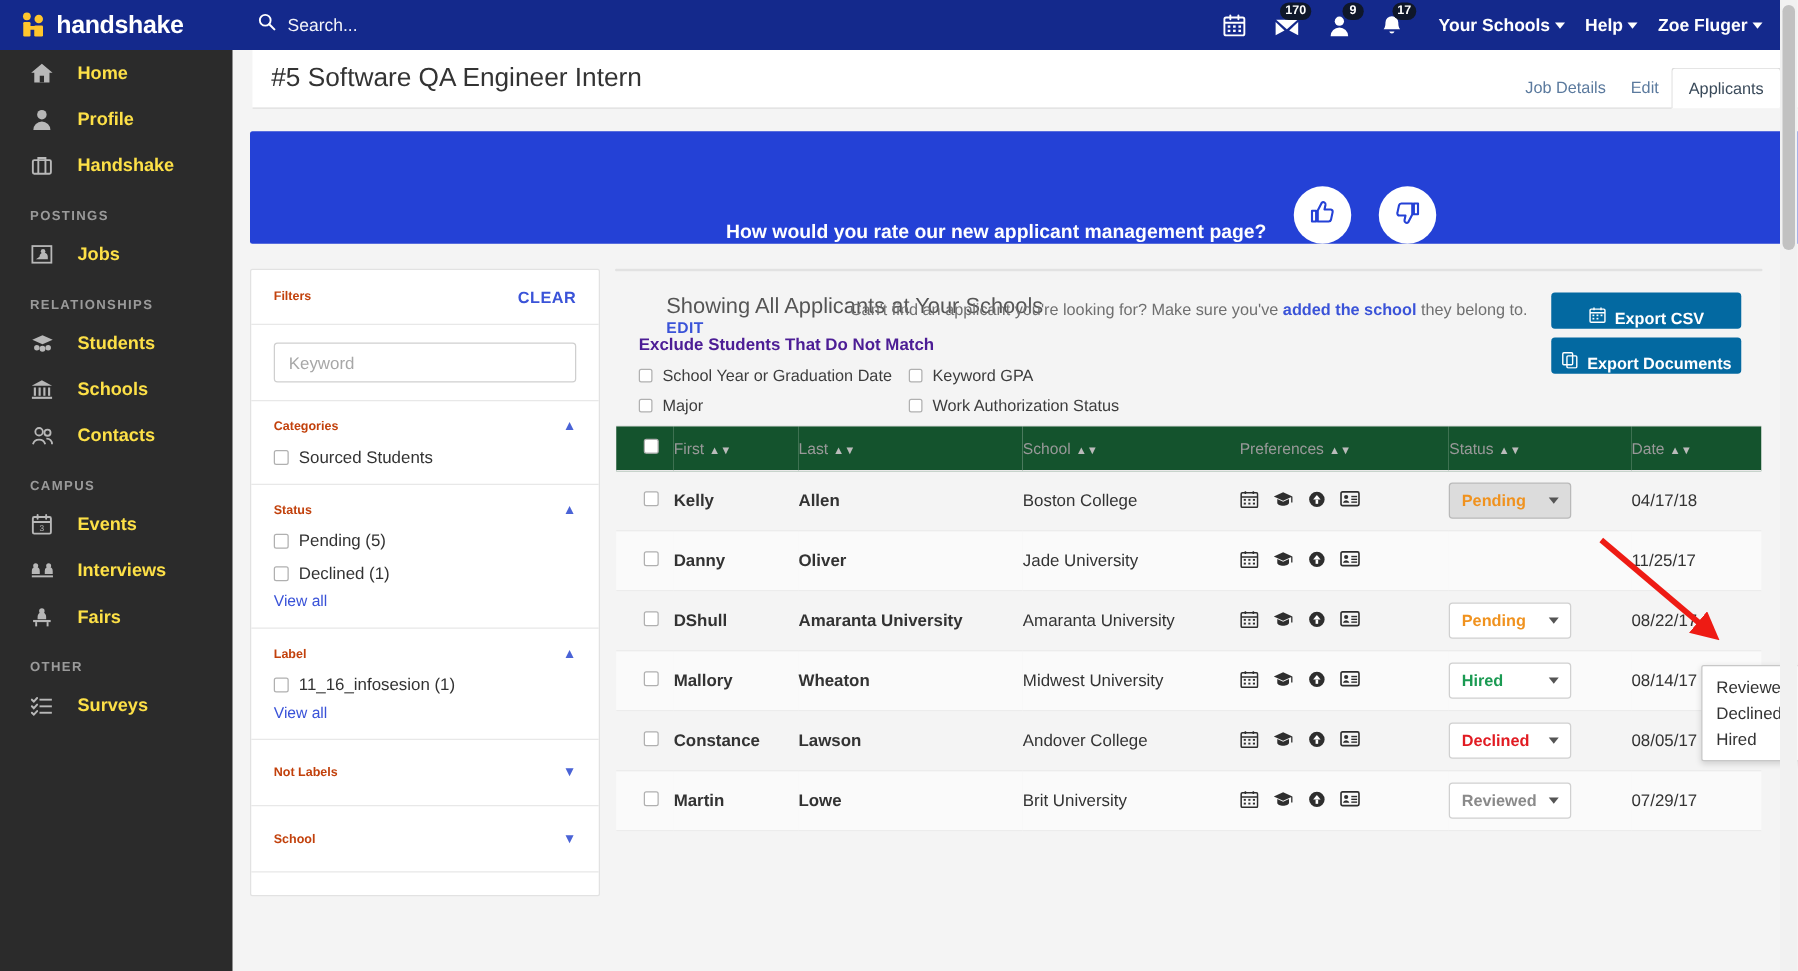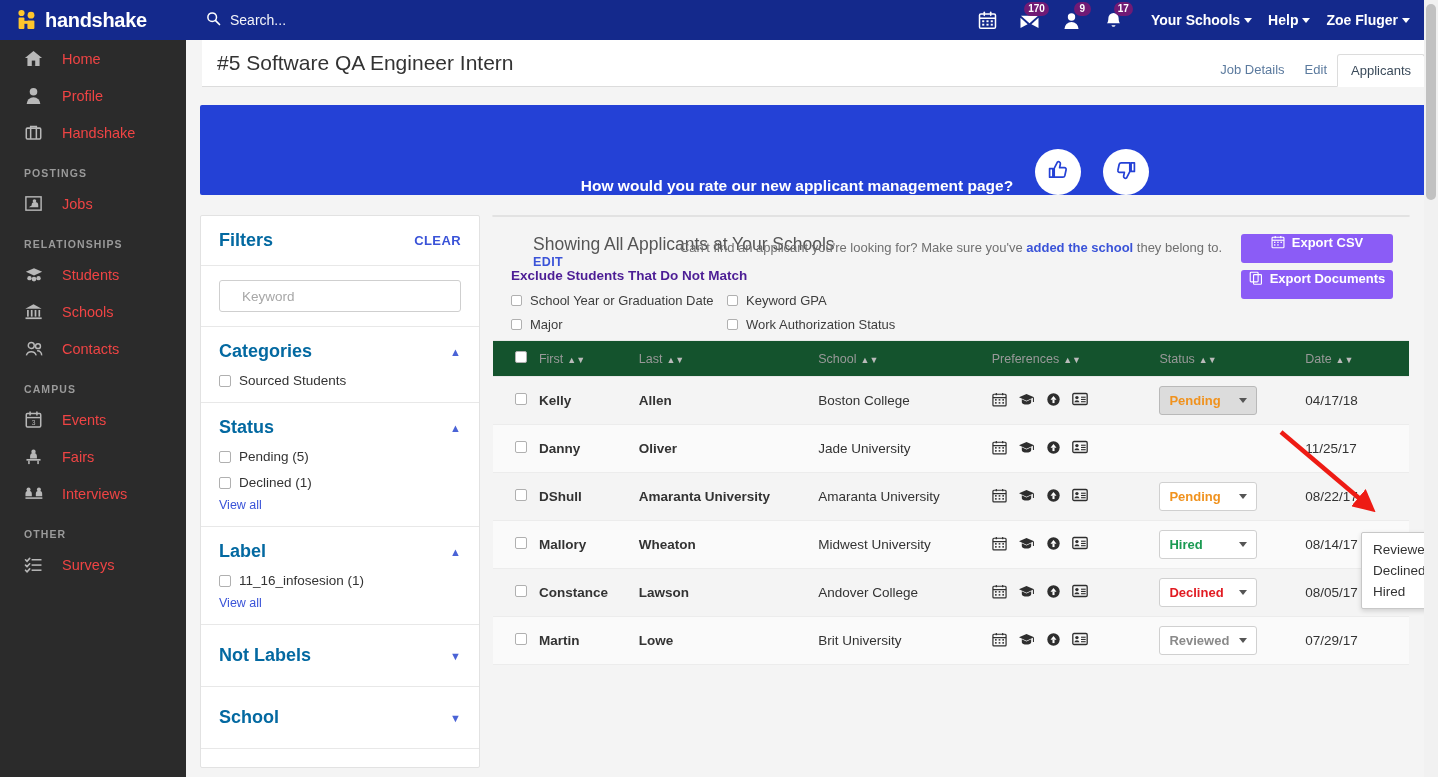--- a/index.html
+++ b/index.html
@@ -17,35 +17,35 @@
     background:#14298c; display:flex; align-items:center; z-index:30;
   }
   .brand{ width:186px; display:flex; align-items:center; padding-left:16px; }
   .brand-mark{ width:22px; height:22px; position:relative; margin-right:7px; }
   .brand-text{ color:#fff; font-size:20px; font-weight:700; letter-spacing:-.3px; }
   .nav-search{ display:flex; align-items:center; margin-left:20px; }
   .nav-search .lbl{ color:#ffffff; font-size:14px; margin-left:9px; opacity:.95;}
   .nav-right{ margin-left:auto; display:flex; align-items:center; padding-right:14px; gap:0px; }
   .navicon{ position:relative; width:42px; height:40px; display:flex; align-items:center; justify-content:center; cursor:pointer;}
   .badge{
-    position:absolute; top:2px; right:2px; background:#701a75; color:#fff;
+    position:absolute; top:2px; right:2px; background:#0f172a; color:#fff;
     font-size:10px; font-weight:700; border-radius:9px; padding:1px 4px; line-height:12px;
     min-width:17px; text-align:center;
   }
   .navlink{ color:#fff; font-size:14px; font-weight:700; margin-left:16px; cursor:pointer; white-space:nowrap;}
   .caret-d{ display:inline-block; width:0;height:0; border-left:4px solid transparent;border-right:4px solid transparent;border-top:5px solid #fff; margin-left:4px; vertical-align:2px;}
 
   
   #sidebar{
     position:absolute; left:0; top:40px; width:186px; height:737px;
     background:#2b2b2b; z-index:20; overflow:hidden;
   }
   .s-item{ display:flex; align-items:center; height:37px; padding-left:24px; cursor:pointer; }
   .s-item .s-ic{ width:26px; display:flex; align-items:center; justify-content:flex-start; color:#b8b8b8;}
-  .s-item .s-lb{ color:#ef4444; font-size:14.5px; font-weight:400; margin-left:12px; }
+  .s-item .s-lb{ color:#fde047; font-size:14.5px; font-weight:700; margin-left:12px; }
   .s-head{ color:#9a9a9a; font-size:10.5px; font-weight:700; letter-spacing:1.1px; padding:16px 0 6px 24px; }
 
   
   #pagehead{
     position:absolute; left:202px; top:40px; width:1238px; height:47px;
     background:#fff; border-bottom:1px solid #dcdcdc; z-index:10;
   }
   #pagetitle{ position:absolute; left:15px; top:11px; font-size:21px; color:#333; }
   .tabs{ position:absolute; right:15px; bottom:0; display:flex; align-items:flex-end; }
   .tab{ font-size:13px; color:#5b7a9e; padding:9px 10px; cursor:pointer; }
@@ -70,24 +70,24 @@
   #banner-close{ position:absolute; right:17px; top:21px; color:#fff; font-size:17px; cursor:pointer; line-height:1;}
 
   
   #filters{
     position:absolute; left:14px; top:128px; width:280px; background:#fff;
     border:1px solid #e2e2e2; border-radius:2px;
   }
   .fsec{ border-bottom:1px solid #e8e8e8; padding:14px 18px; }
   .fsec:last-child{ border-bottom:none; }
   .frow{ display:flex; align-items:center; justify-content:space-between; }
-  .ftitle{ font-size:18px; font-weight:700; color:#0369a1; }
+  .ftitle{ font-size:10px; font-weight:700; color:#c2410c; }
   .fclear{ font-size:13px; font-weight:700; color:#3a53d8; letter-spacing:.4px; cursor:pointer; }
   .kw-input{
-    width:100%; height:32px; border:1px solid #cfcfcf; border-radius:3px; padding:0 22px;
+    width:100%; height:32px; border:1px solid #cfcfcf; border-radius:3px; padding:0 11px;
     font-size:13.5px; color:#0369a1; font-family:"Liberation Sans",sans-serif; outline:none;
   }
   .kw-input::placeholder{ color:#a7a7a7; }
   .chev{ color:#4a63d6; font-size:11px; }
   .fchk{ display:flex; align-items:center; margin-top:11px; cursor:pointer;}
   .fchk .bx{
     width:12px;height:12px;border:1px solid #b0b0b0;border-radius:2px;background:#fff; flex:none;
   }
   .fchk .tx{ font-size:13.5px; color:#333; margin-left:8px; }
   .viewall{ display:block; font-size:12.5px; color:#3a53d8; margin-top:8px; cursor:pointer; }
@@ -100,23 +100,23 @@
   #showline{ position:absolute; left:18px; top:18px; display:flex; align-items:baseline;flex-direction:column; }
   #showline .t{ font-size:17.5px; color:#555; }
   #showline .e{ font-size:12.5px; font-weight:700; color:#3a53d8; margin-left:22px; letter-spacing:.4px; cursor:pointer;}
   #excl{ position:absolute; left:18px; top:52px; }
   #excl .h{ font-size:13.5px; font-weight:700; color:#4c1d95; }
   .ex-grid{ margin-top:10px; display:grid; grid-template-columns:216px auto; row-gap:9px; }
   .ex-item{ display:flex; align-items:center; cursor:pointer;}
   .ex-item .bx{ width:11px;height:11px;border:1px solid #b0b0b0;border-radius:2px;background:#fff; flex:none;}
   .ex-item .tx{ font-size:13px; color:#3d3d3d; margin-left:8px; }
   .expbtn{
-    position:absolute; right:16px; width:152px; height:29px; background:#8b5cf6; color:#fff;
+    position:absolute; right:16px; width:152px; height:29px; background:#0369a1; color:#fff;
     border:none; border-radius:3px; font-size:13px; font-weight:700;
-    display:flex; align-items:flex-start; justify-content:center; gap:7px; cursor:pointer;
+    display:flex; align-items:flex-end; justify-content:center; gap:7px; cursor:pointer;
     font-family:"Liberation Sans",sans-serif;
   }
   #btn-csv{ top:18px; }
   #btn-docs{ top:54px; }
 
   
   table#apps{ position:absolute; left:0; top:124px; width:100%; border-collapse:collapse; }
   #apps th{
     font-size:12.5px; color:#999; font-weight:400; text-align:left; padding:10px 0;
     border-top:1px solid #e8e8e8; border-bottom:1px solid #e8e8e8; background:#14532d;
@@ -317,41 +317,41 @@
           <line x1="2.4" y1="8" x2="17.6" y2="8" stroke="#b8b8b8" stroke-width="1.5"></line>
           <line x1="6.4" y1="2" x2="6.4" y2="5.2" stroke="#b8b8b8" stroke-width="1.6" stroke-linecap="round"></line>
           <line x1="13.6" y1="2" x2="13.6" y2="5.2" stroke="#b8b8b8" stroke-width="1.6" stroke-linecap="round"></line>
           <text x="10" y="15.6" font-size="7" fill="#b8b8b8" text-anchor="middle" font-family="Liberation Sans">3</text>
         </svg>
       </span>
     <span class="s-lb">Events</span>
   </div>
   <div class="s-item">
     <span class="s-ic">
+        <svg width="20" height="19" viewBox="0 0 22 20">
+          <circle cx="5" cy="5.6" r="2.2" fill="#b8b8b8"></circle>
+          <circle cx="16.4" cy="5.6" r="2.2" fill="#b8b8b8"></circle>
+          <path d="M1.6 13 h7 v-2.6 a3.5 3.5 0 0 0-7 0z" fill="#b8b8b8"></path>
+          <path d="M13 13 h7 v-2.6 a3.5 3.5 0 0 0-7 0z" fill="#b8b8b8"></path>
+          <rect x="1.6" y="14.2" width="18.6" height="1.7" fill="#b8b8b8"></rect>
+        </svg>
+      </span>
+    <span class="s-lb">Interviews</span>
+  </div>
+  <div class="s-item">
+    <span class="s-ic">
         <svg width="19" height="19" viewBox="0 0 20 20">
           <circle cx="10" cy="5" r="2.3" fill="#b8b8b8"></circle>
           <path d="M6.4 12 h7.2 v-2.2 a3.6 3.6 0 0 0-7.2 0z" fill="#b8b8b8"></path>
           <rect x="2.6" y="12.6" width="14.8" height="1.8" fill="#b8b8b8"></rect>
           <rect x="4.4" y="14.4" width="1.6" height="3.6" fill="#b8b8b8"></rect>
           <rect x="14" y="14.4" width="1.6" height="3.6" fill="#b8b8b8"></rect>
         </svg>
       </span>
     <span class="s-lb">Fairs</span>
-  </div>
-  <div class="s-item">
-    <span class="s-ic">
-        <svg width="20" height="19" viewBox="0 0 22 20">
-          <circle cx="5" cy="5.6" r="2.2" fill="#b8b8b8"></circle>
-          <circle cx="16.4" cy="5.6" r="2.2" fill="#b8b8b8"></circle>
-          <path d="M1.6 13 h7 v-2.6 a3.5 3.5 0 0 0-7 0z" fill="#b8b8b8"></path>
-          <path d="M13 13 h7 v-2.6 a3.5 3.5 0 0 0-7 0z" fill="#b8b8b8"></path>
-          <rect x="1.6" y="14.2" width="18.6" height="1.7" fill="#b8b8b8"></rect>
-        </svg>
-      </span>
-    <span class="s-lb">Interviews</span>
   </div>
 
   <div class="s-head">OTHER</div>
   <div class="s-item">
     <span class="s-ic">
         <svg width="19" height="19" viewBox="0 0 20 20">
           <g stroke="#b8b8b8" stroke-width="1.7" stroke-linecap="round" fill="none">
             <path d="M1.6 5 L3.2 6.6 L6 3.6"></path>
             <path d="M1.6 10.6 L3.2 12.2 L6 9.2"></path>
             <path d="M1.6 16 L3.2 17.6 L6 14.6"></path>

